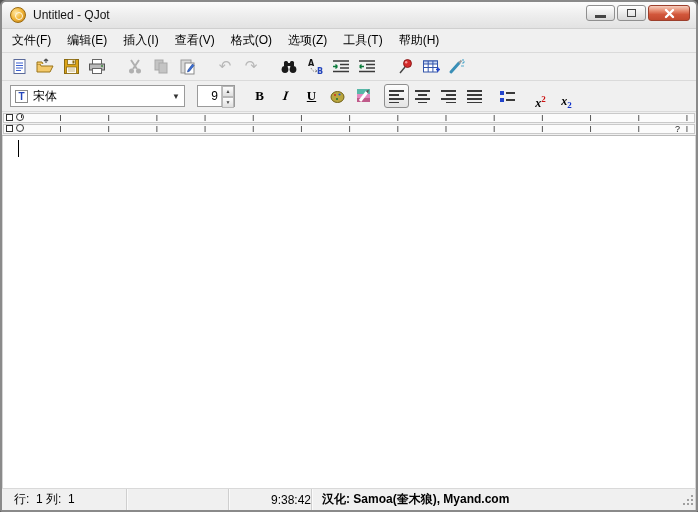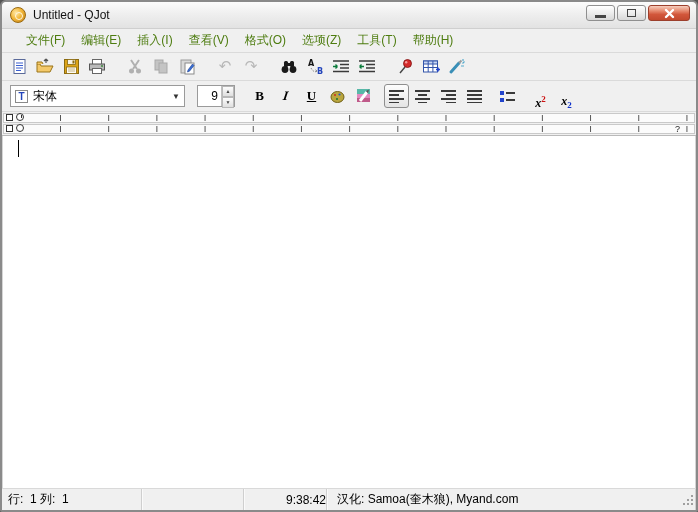--- a/index.html
+++ b/index.html
@@ -50,24 +50,24 @@
     background:linear-gradient(180deg,#f6cdbd 0%,#e9englis 0%,#e68a6f 35%,#d2573b 60%,#c2492e 100%);
     background:linear-gradient(180deg,#f6cdbd 0%,#e68a6f 35%,#d2573b 60%,#c2492e 100%);
   }
   .glyph-min{ width:11px; height:3px; background:#444; margin-top:6px; }
   .glyph-max{ width:9px; height:8px; border:1.5px solid #444; background:transparent; }
 
   
   .menubar{
     height:24px; flex:0 0 24px;
     display:flex; align-items:center;
-    padding-left:16px;
+    padding-left:2px;
     background:#f0f0f0;
     border-bottom:1px solid #dadada;
-    font-size:12px; color:#4d7c0f;
+    font-size:12px; color:#000000;
   }
   .menu-item{ padding:3px 8px; cursor:default; }
 
   
   .toolbar{
     height:28px; flex:0 0 28px;
     display:flex; align-items:center;
     padding-left:4px;
     background:#f0f0f0;
     border-bottom:1px solid #dadada;
@@ -190,24 +190,24 @@
   
   .statusbar{
     height:22px; flex:0 0 22px;
     background:#f0f0f0; border-top:1px solid #d9d9d9;
     display:flex; align-items:center;
     font-size:12px; color:#000; position:relative;
   }
   .sb-panel{ height:100%; display:flex; align-items:center; border-right:1px solid #cfcfcf; box-shadow:1px 0 0 #fafafa; }
   .sb-panel:last-child{ border-right:none; box-shadow:none; }
   .sb-text{ white-space:pre; }
-  .sb-linecol{ width:140px; padding-left:6px; }
+  .sb-linecol{ width:125px; padding-left:12px; }
   .sb-empty{ width:102px; }
   .sb-time{ width:83px; justify-content:flex-end; }
-  .sb-loc{ flex:1; padding-left:10px; }
+  .sb-loc{ flex:1; padding-left:10px;font-weight:bold; }
   .grip{ position:absolute; right:3px; bottom:3px; width:10px; height:10px; }
   .grip i{ position:absolute; width:2px; height:2px; background:#9f9f9f;
     box-shadow:0 0 0 0 #9f9f9f, -4px 4px 0 #9f9f9f, 0 4px 0 #9f9f9f, -8px 8px 0 #9f9f9f, -4px 8px 0 #9f9f9f, 0 8px 0 #9f9f9f;
     right:0; top:-2px; }
 </style>
 </head>
 <body>
 
 <div class="window">
 

